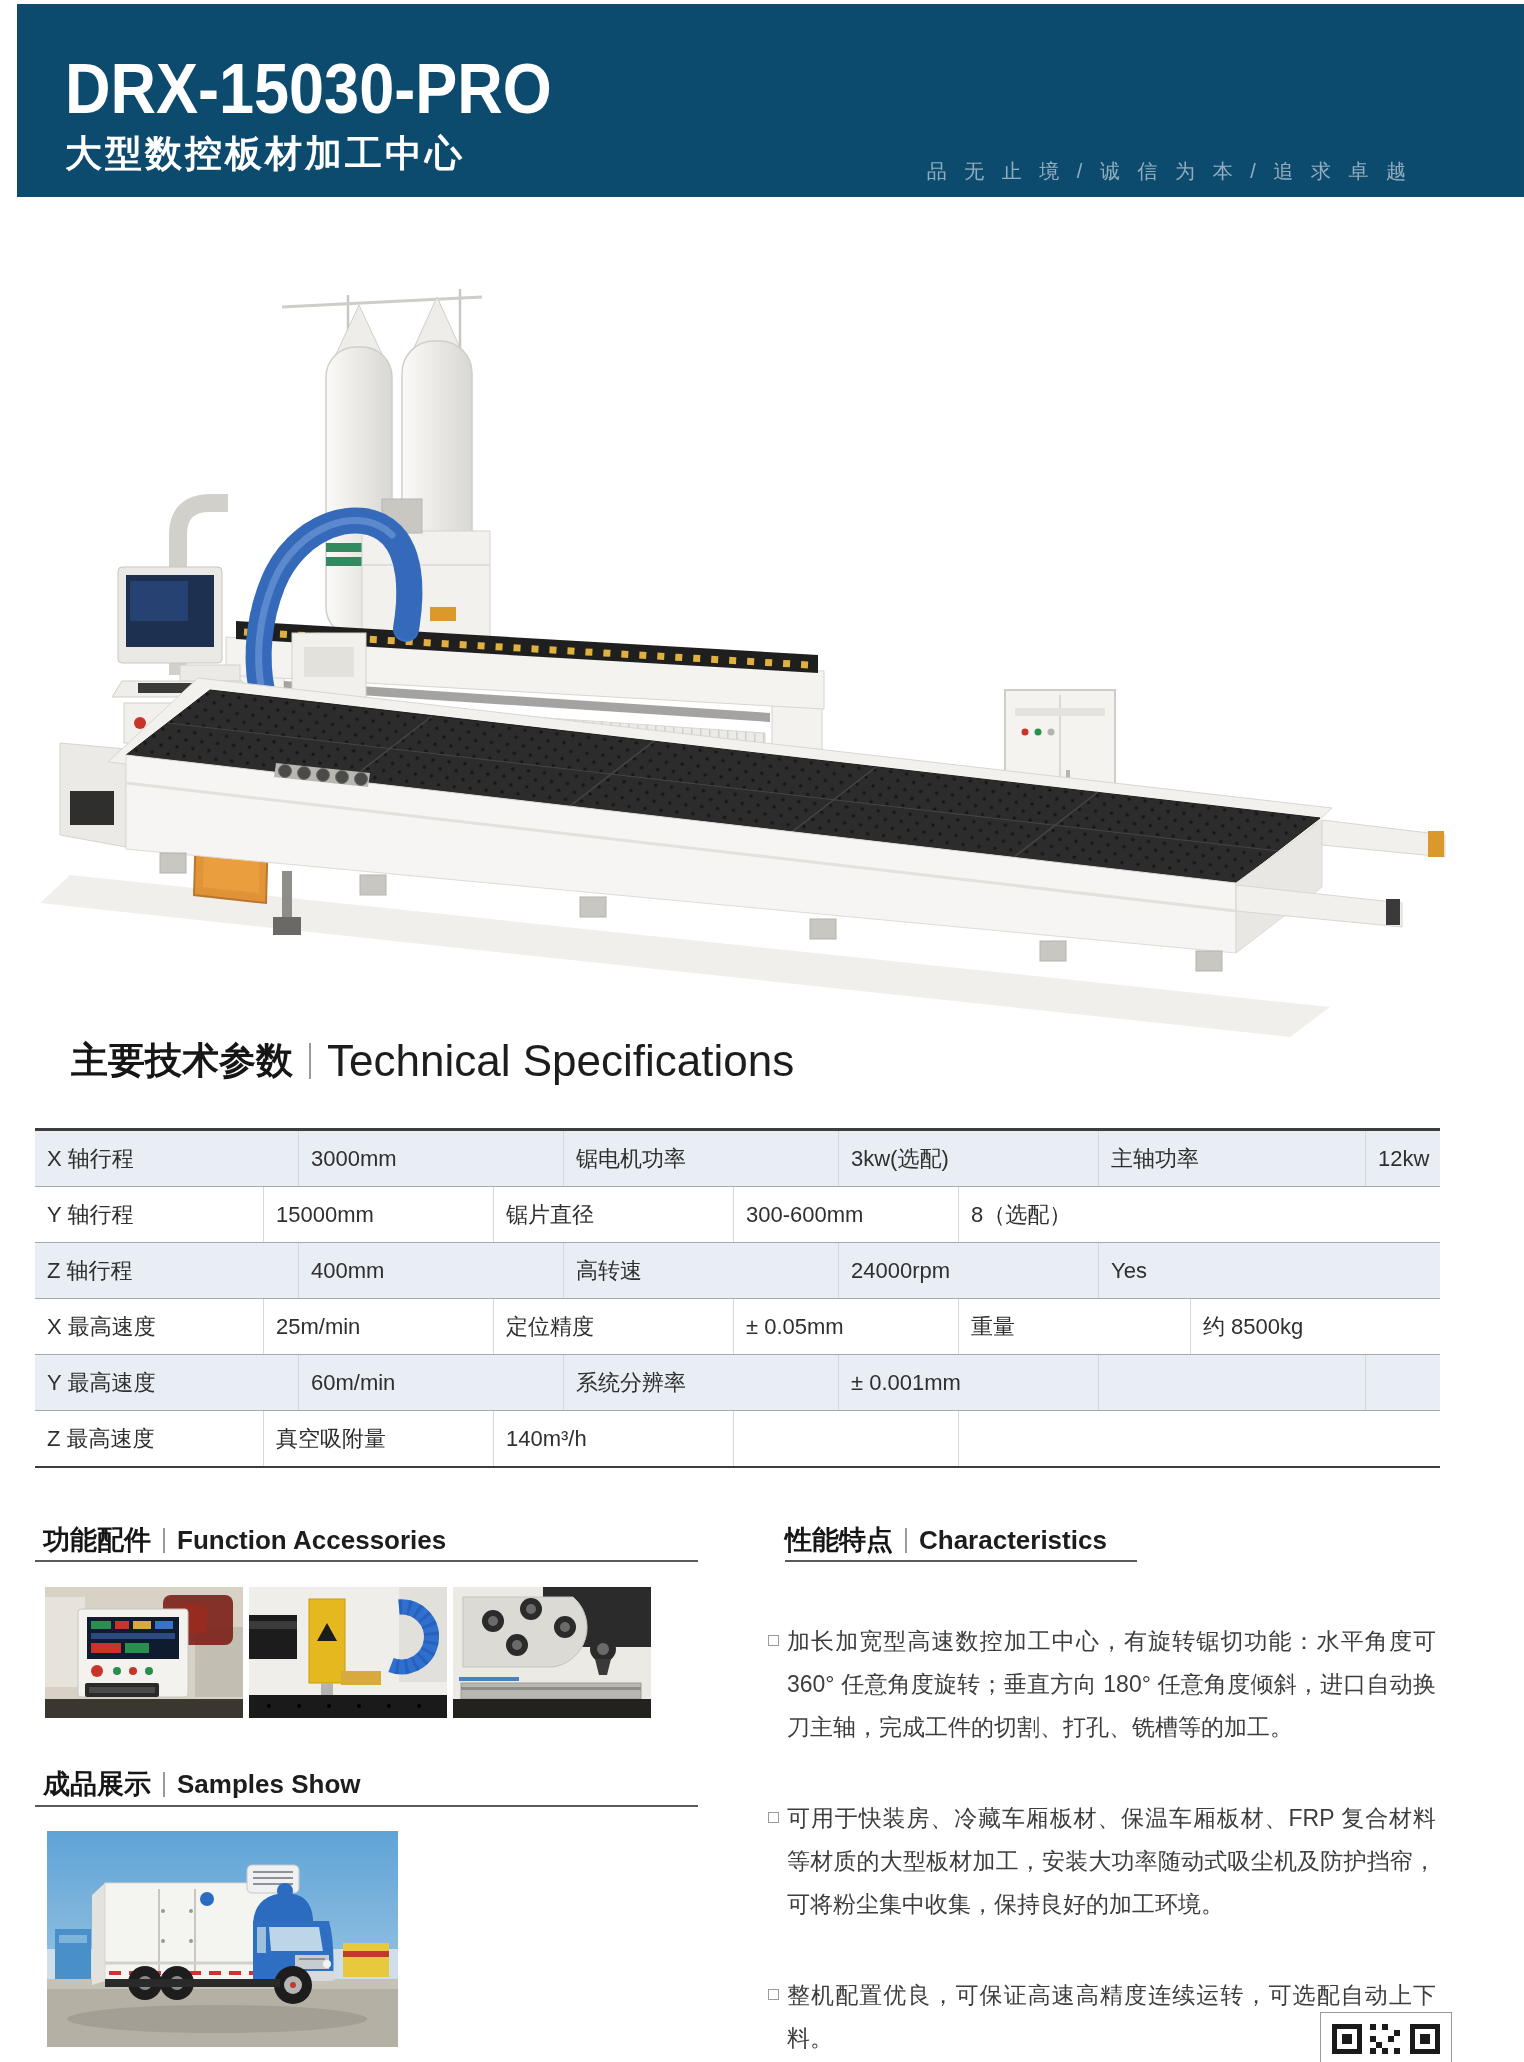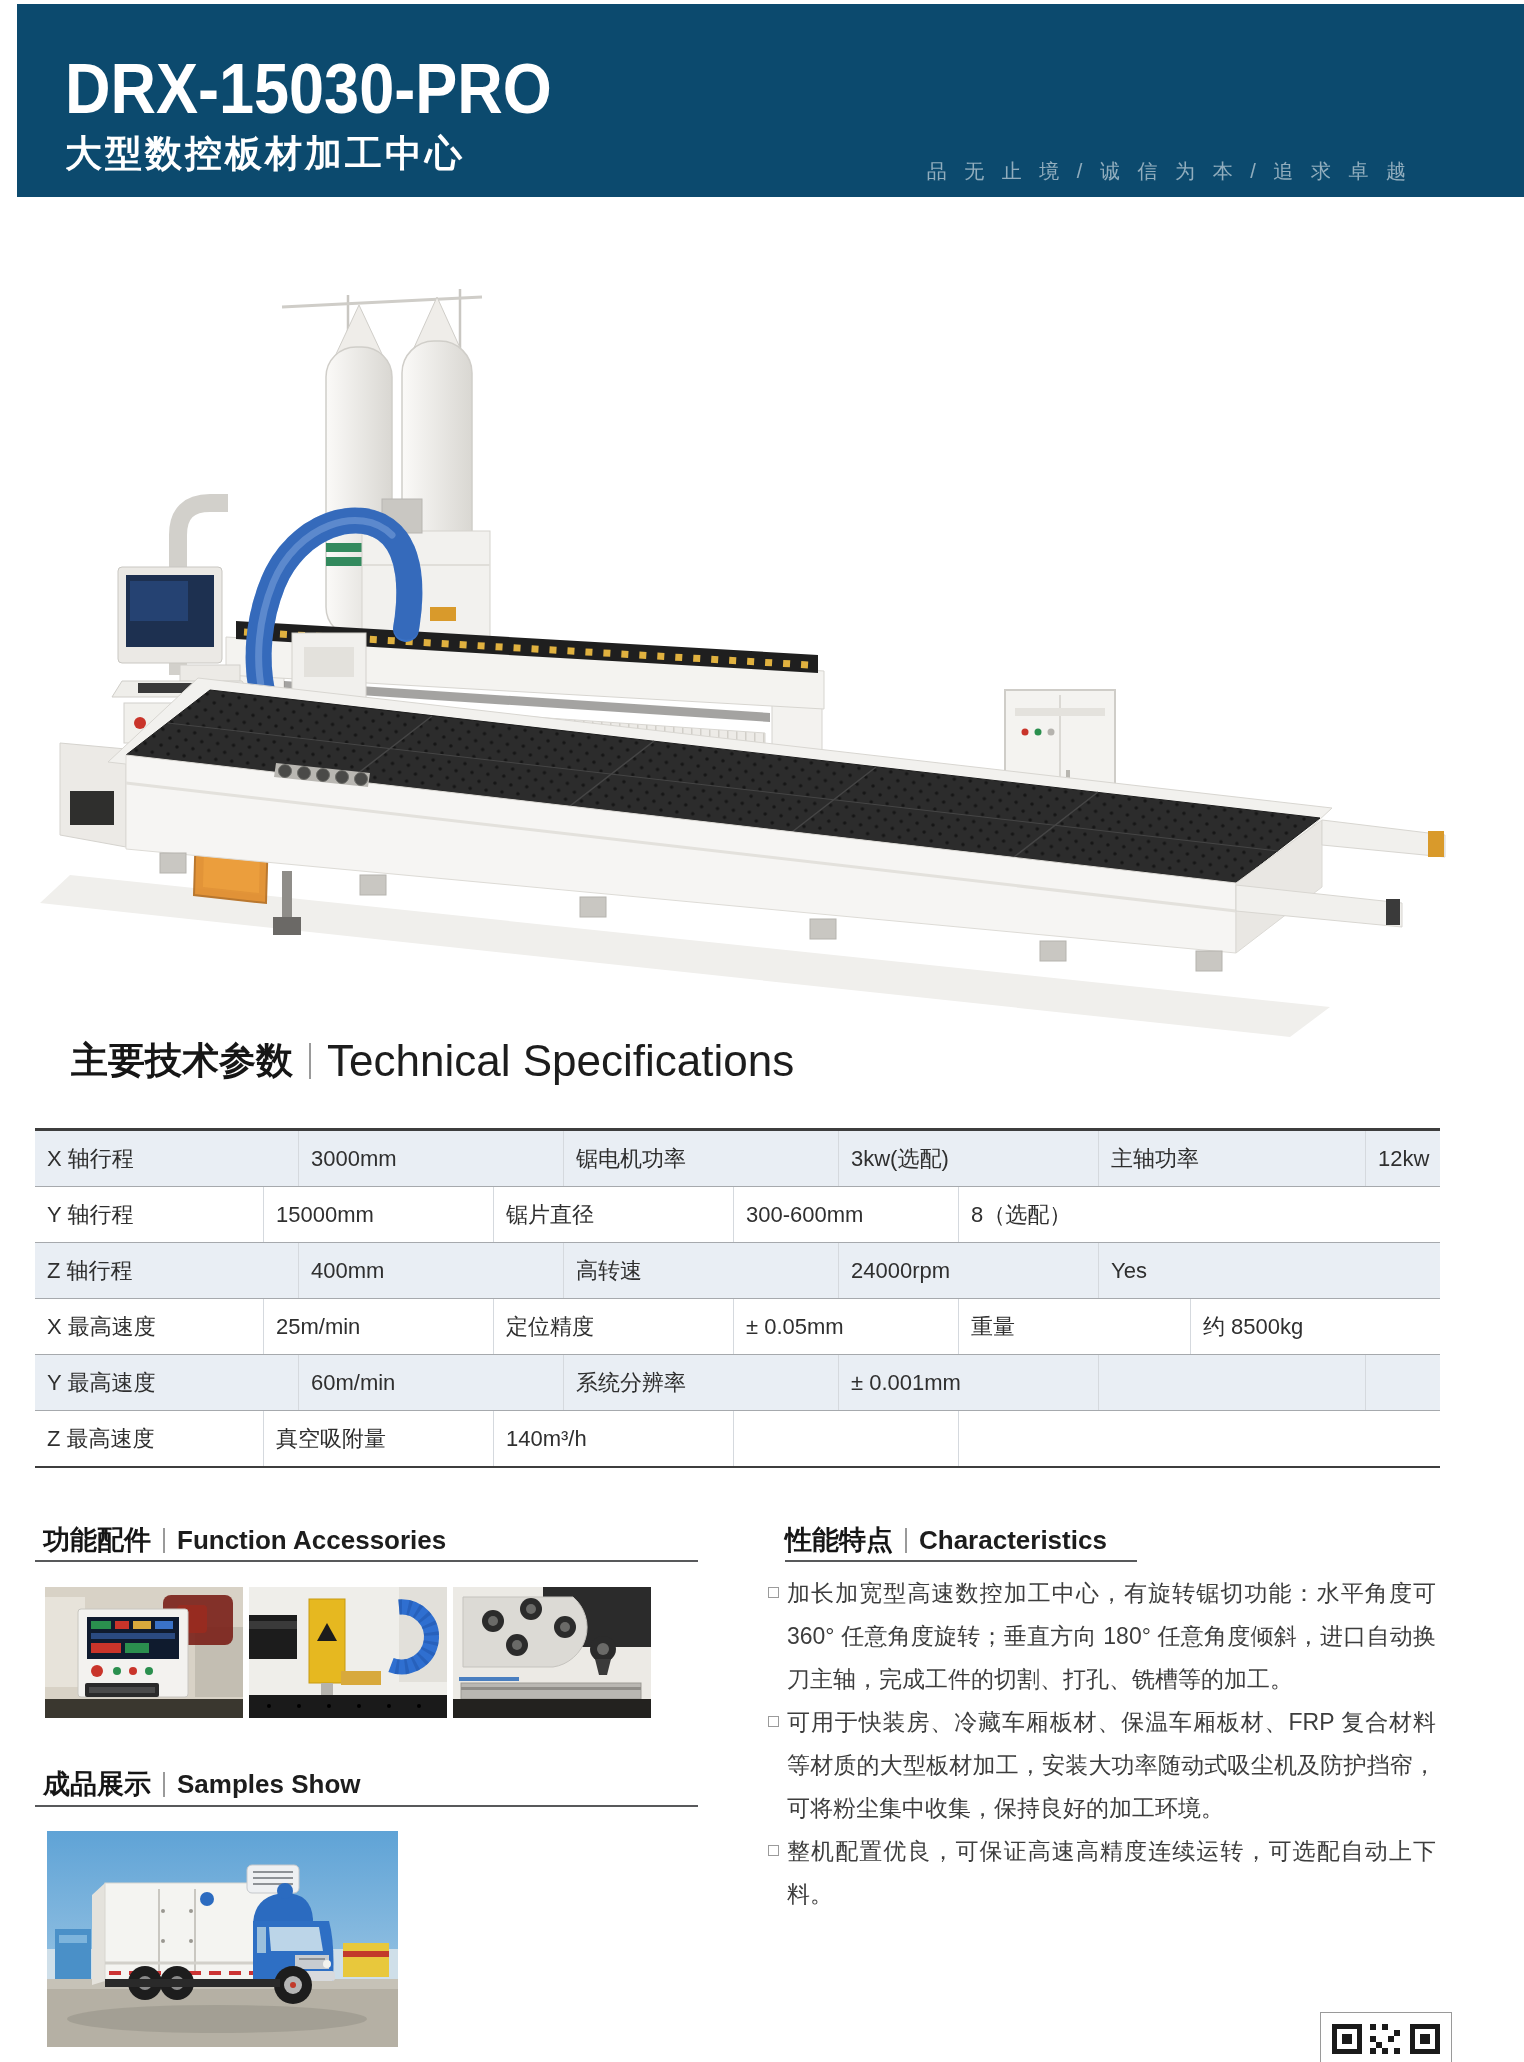--- a/index.html
+++ b/index.html
@@ -61,21 +61,21 @@
     border-left:1px solid #d5d9de;overflow:hidden;white-space:nowrap;
   }
   .spec-cell:first-child{border-left:none;}
   
   .fa-img{position:absolute;top:1587px;width:198px;height:131px;overflow:hidden;}
   .fa-img-1{left:45px;} .fa-img-2{left:249px;} .fa-img-3{left:453px;}
   
   .truck-img{position:absolute;left:47px;top:1831px;width:351px;height:216px;overflow:hidden;}
   
   .bullets{position:absolute;left:768px;top:1572px;width:668px;}
-  .bullet{position:relative;padding-left:19px;}
+  .bullet{position:relative;padding-left:19px;margin-top:48px;}
   .bullet .sq{
     position:absolute;left:0;top:15px;width:9px;height:9px;
     border:1.5px solid #9b9b9b;background:transparent;
   }
   .bullet p{
     margin:0;font-size:23px;line-height:43px;color:#3d3d3d;
     text-align:justify;text-justify:inter-ideograph;
   }
   
   .qr{position:absolute;left:1320px;top:2012px;width:132px;height:140px;overflow:hidden;}

